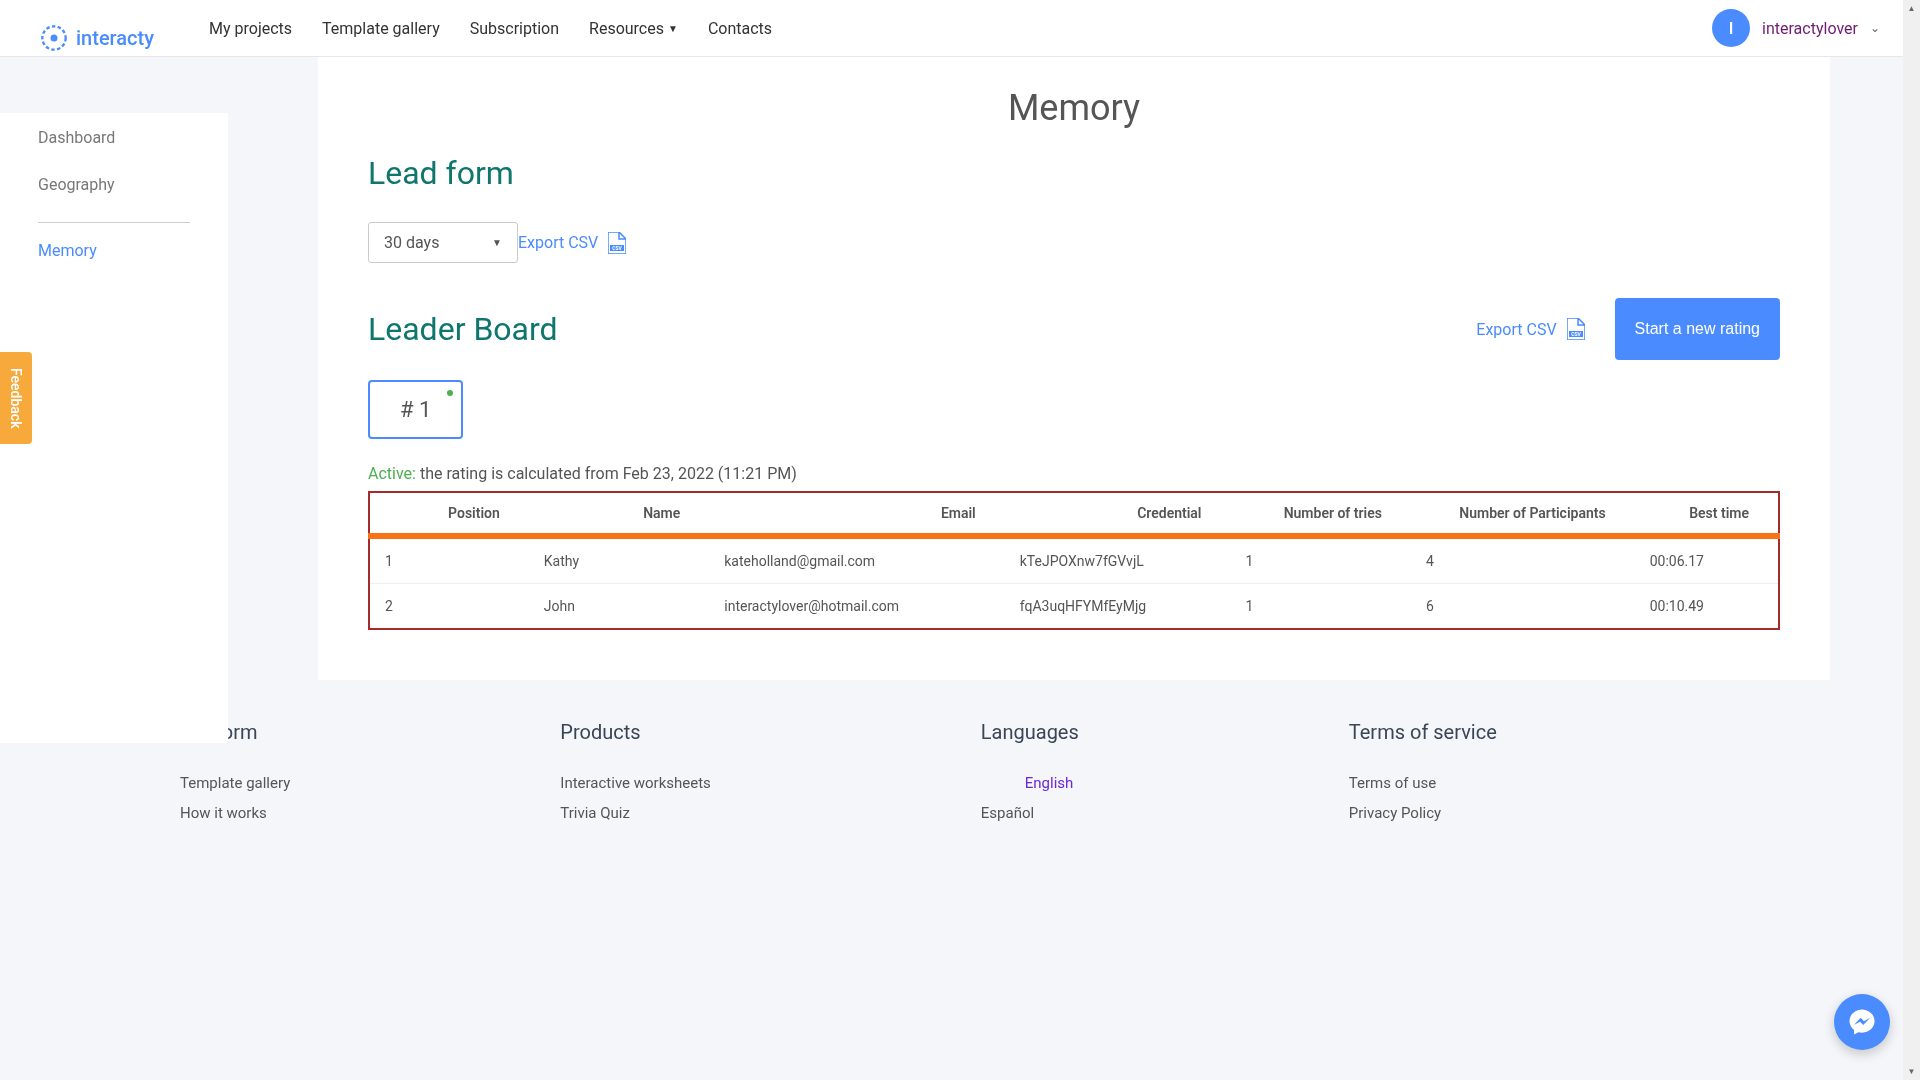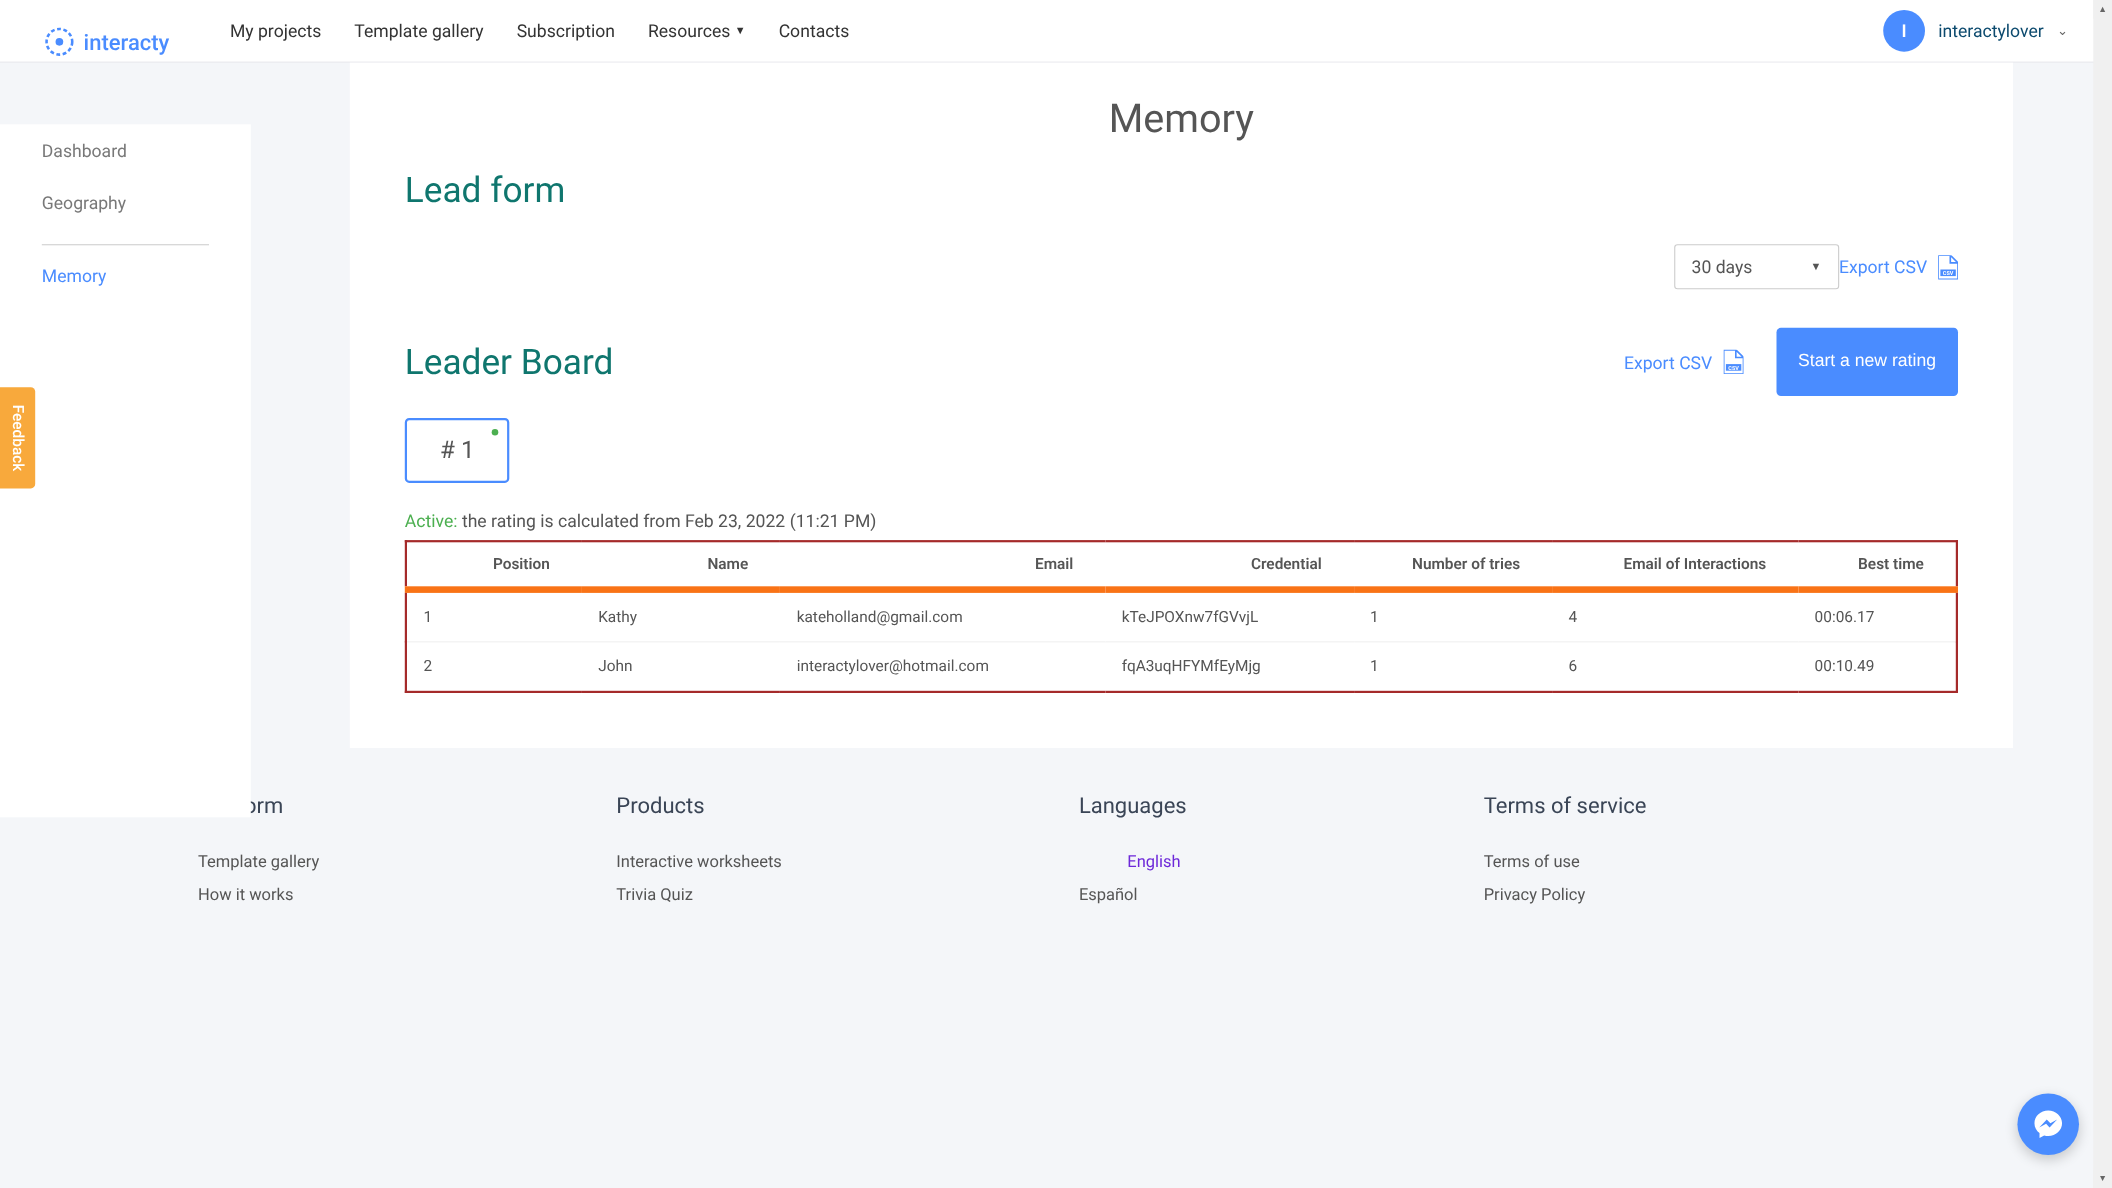--- a/index.html
+++ b/index.html
@@ -69,21 +69,21 @@
       background: #4a8cff;
       color: white;
       display: flex;
       align-items: center;
       justify-content: center;
       font-weight: 600;
       font-size: 16px;
     }
     .user-name {
       font-size: 16px;
-      color: #0c4a6e;
+      color: #701a75;
     }
     
     
     .sidebar {
       position: absolute;
       left: 0;
       top: 56px;
       width: 228px;
       background: white;
       height: 630px;
@@ -135,21 +135,21 @@
     .section-title {
       font-size: 32px;
       color: #0f766e;
       margin-bottom: 30px;
       font-weight: 400;
     }
     
     .controls-row {
       display: flex;
       align-items: center;
-      justify-content: flex-end;
+      justify-content: flex-start;
       margin-bottom: 35px;
     }
     
     .select-box {
       border: 1px solid #ccc;
       padding: 10px 15px;
       width: 150px;
       display: flex;
       justify-content: space-between;
       align-items: center;
@@ -439,21 +439,21 @@
       
       
       <table class="data-table">
         <thead>
           <tr>
             <th>Position</th>
             <th>Name</th>
             <th>Email</th>
             <th>Credential</th>
             <th>Number of tries</th>
-            <th>Email of Interactions</th>
+            <th>Number of Participants</th>
             <th>Best time</th>
           </tr>
         </thead>
         <tbody>
           <tr>
             <td>1</td>
             <td>Kathy</td>
             <td>kateholland@gmail.com</td>
             <td>kTeJPOXnw7fGVvjL</td>
             <td>1</td>

